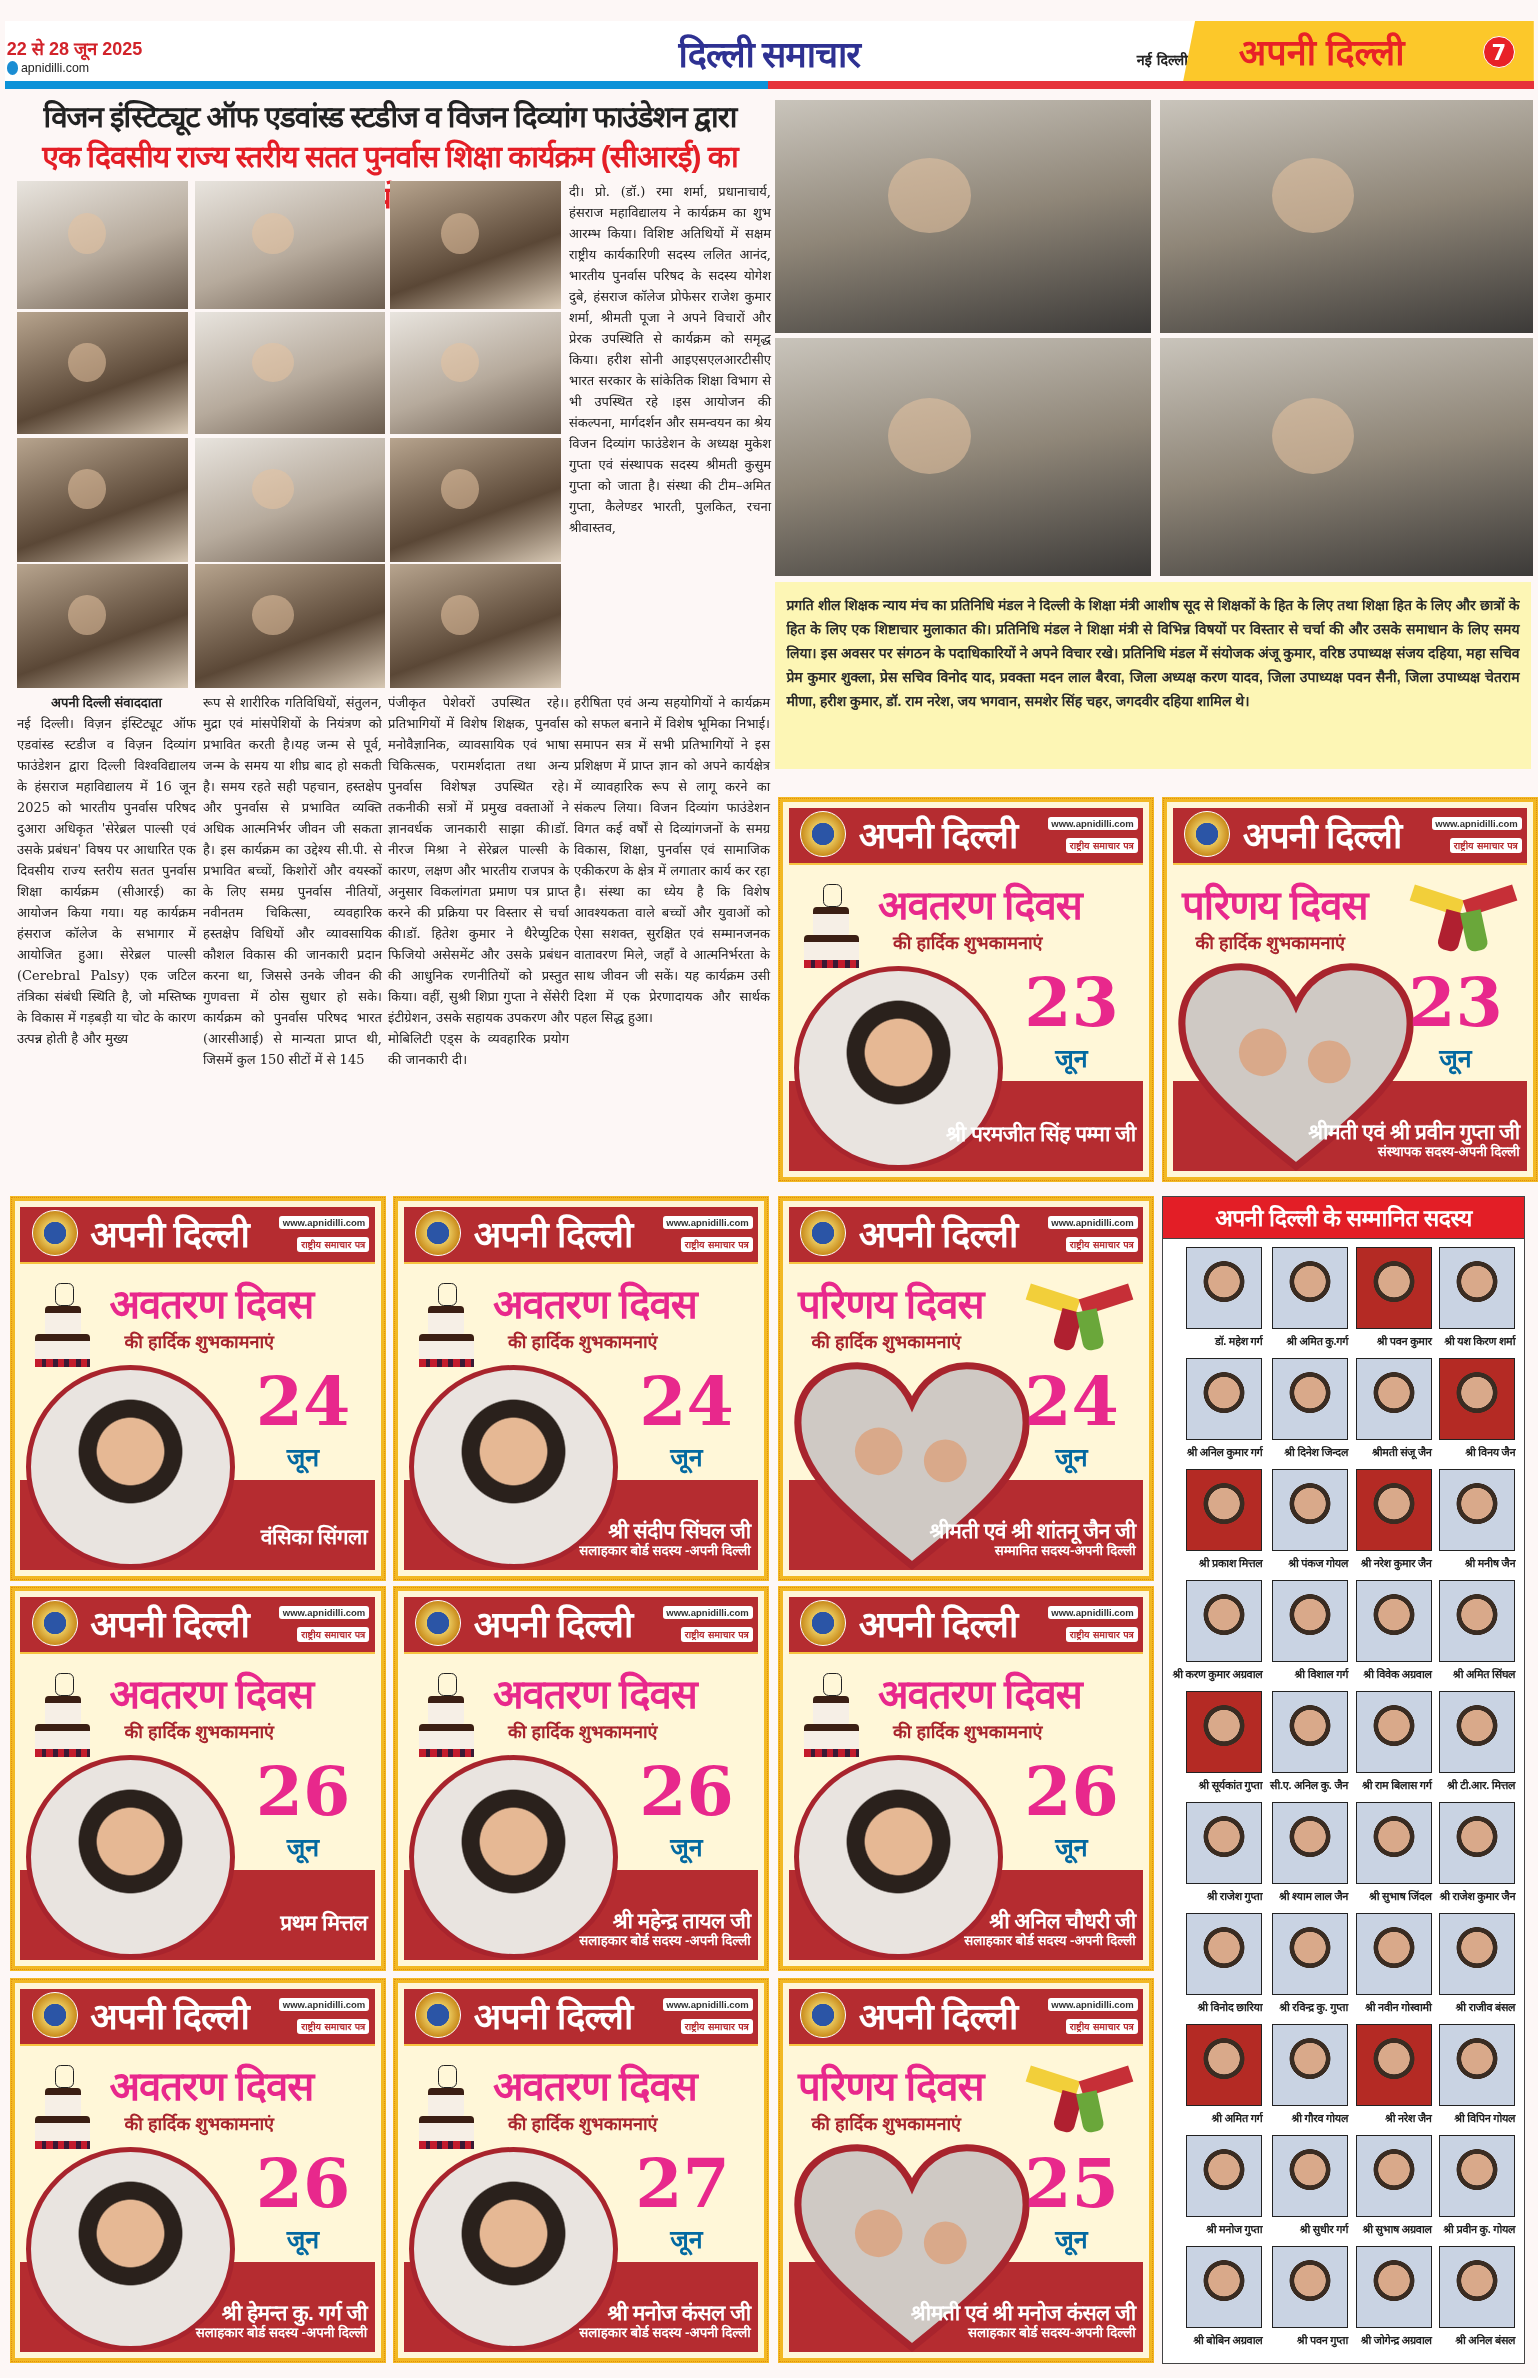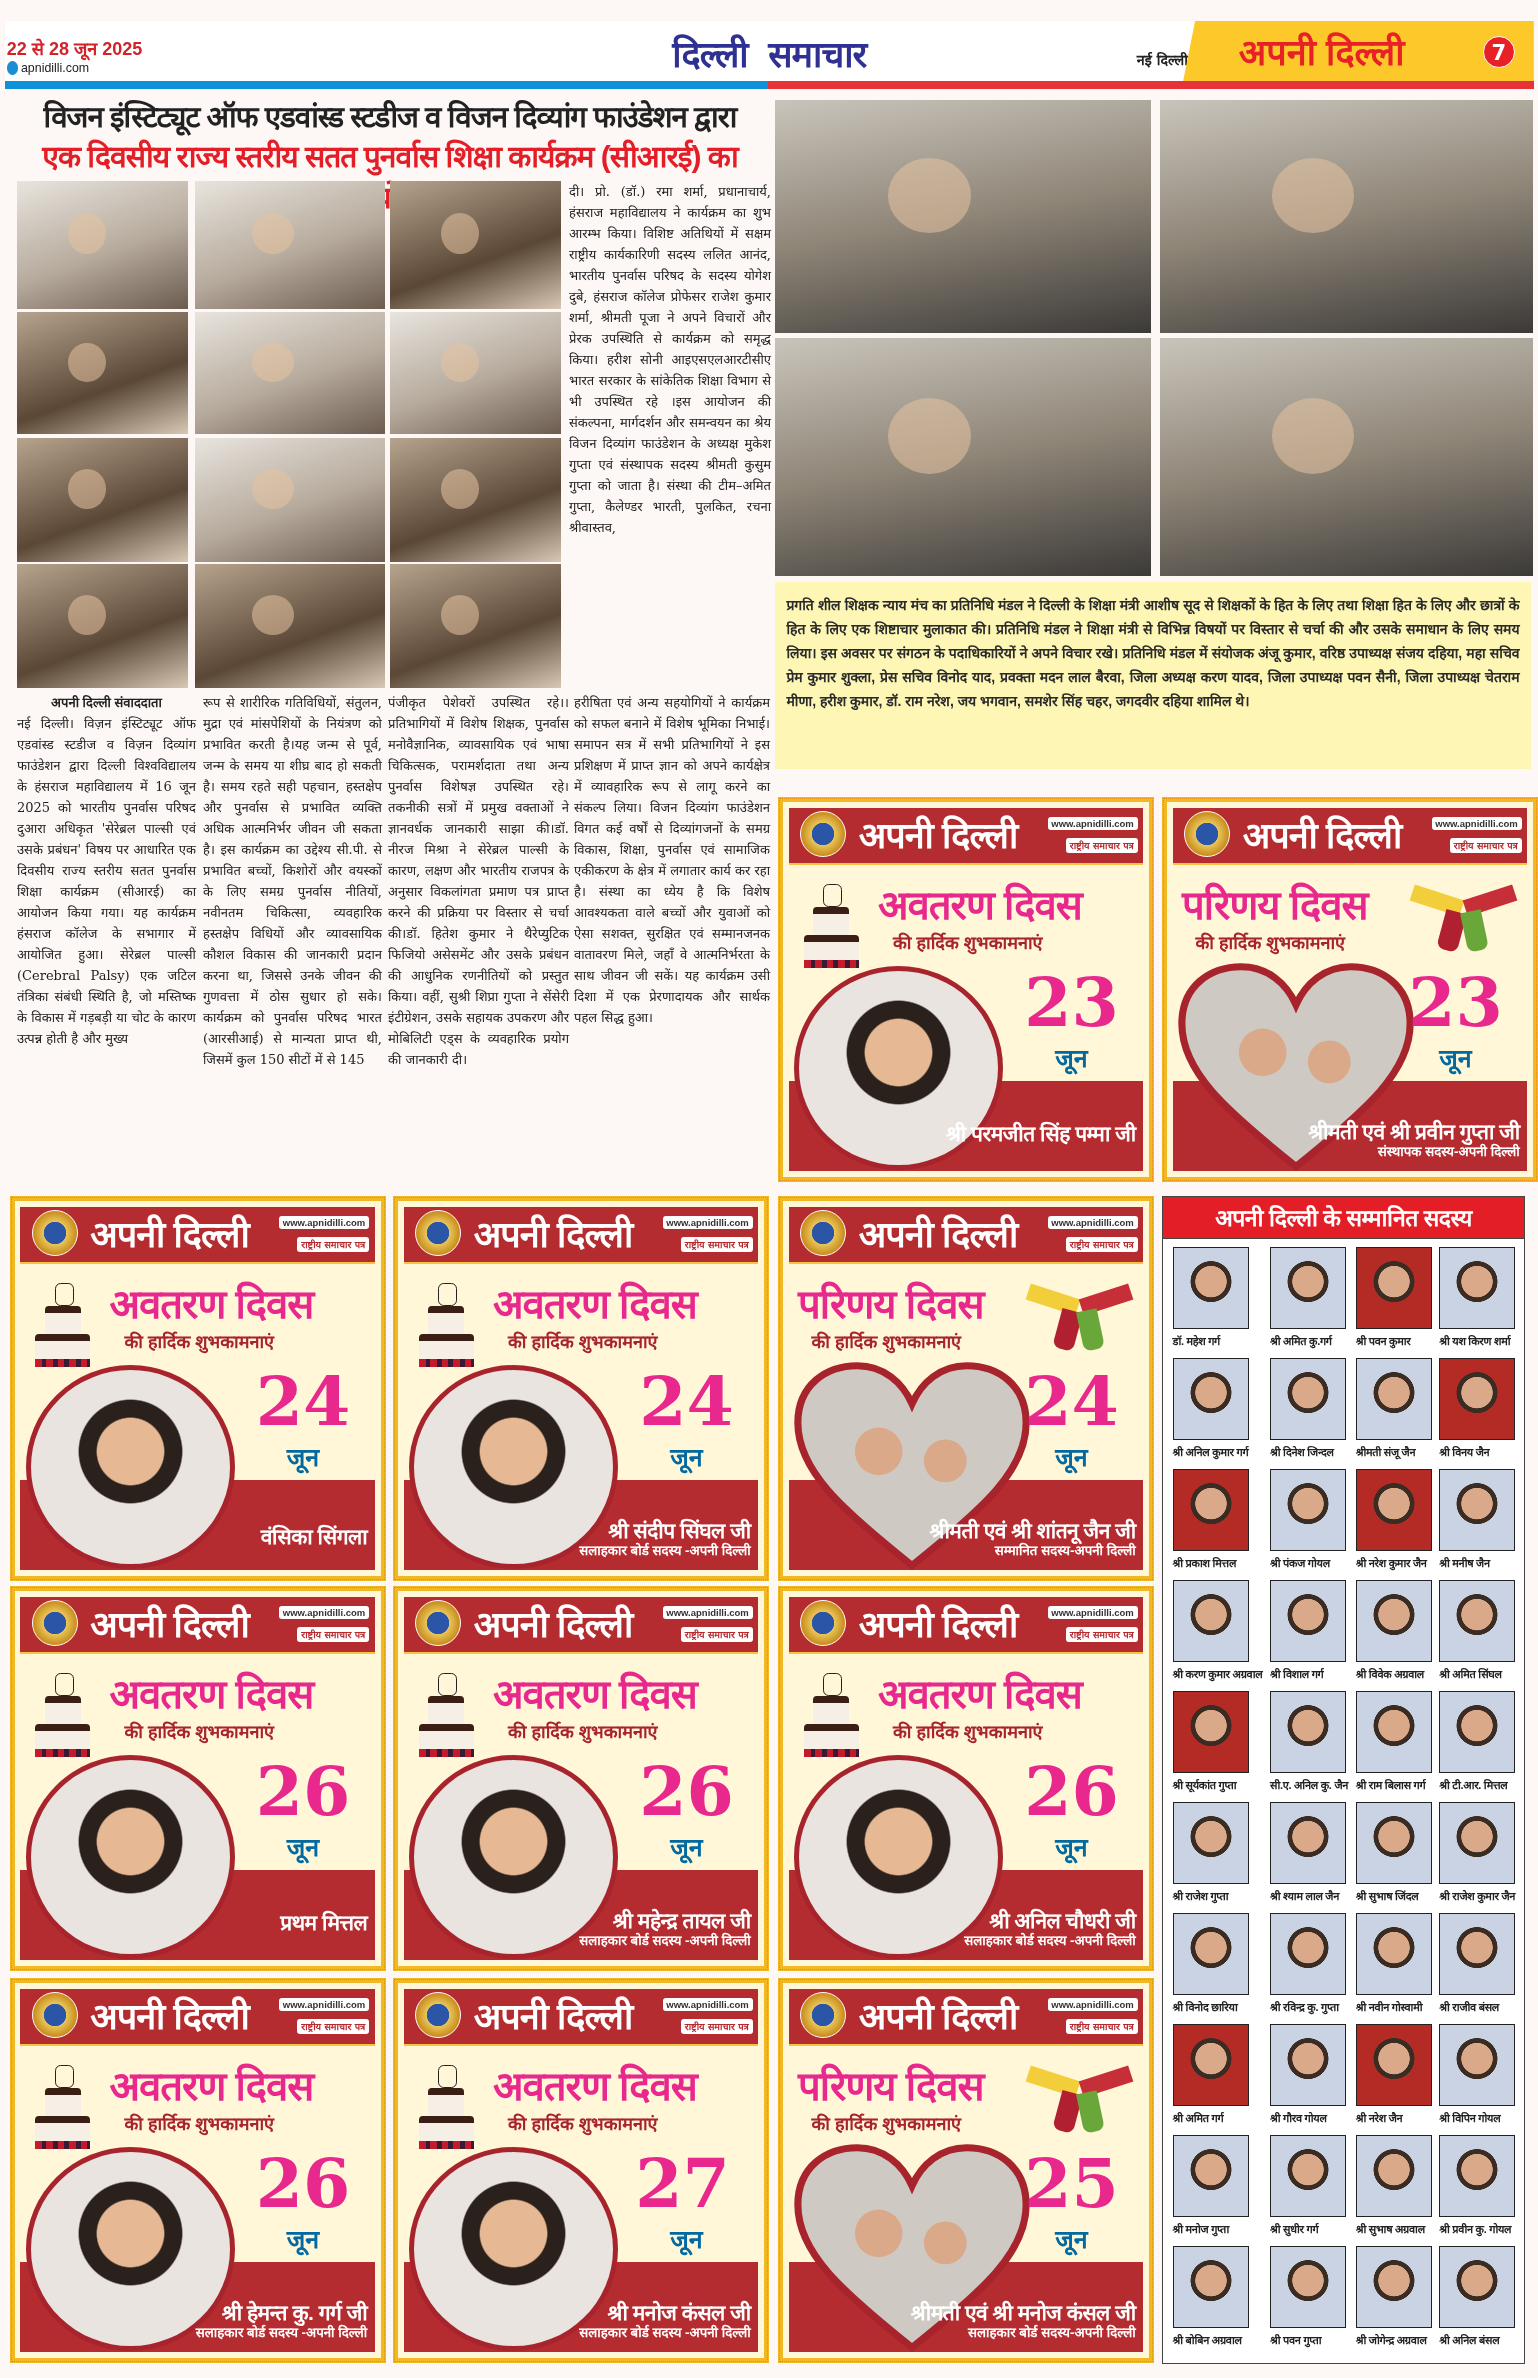--- a/index.html
+++ b/index.html
@@ -1,21 +1,21 @@
 <!DOCTYPE html>
 <html style="font-size:15px"><head>
 <meta charset="utf-8">
 <style>
 *{box-sizing:border-box;margin:0;padding:0}
 body{width:1539px;height:2379px;background:#fdf7f6;font-family:"DejaVu Sans","Liberation Sans",sans-serif;color:#222;overflow:hidden;position:relative}
 .hdr{position:absolute;left:4.8px;top:21px;width:1529px;height:67px;background:#fff}
 .hdr-date{position:absolute;left:1.9px;top:15px;color:#d2232a;font-weight:bold;font-size:18px;font-family:"Liberation Sans",sans-serif}
 .hdr-web{position:absolute;left:1.9px;top:40px;font-size:12.4px;color:#222;display:flex;align-items:center;gap:2.9px;font-family:"Liberation Sans",sans-serif}
 .globe{width:11.4px;height:13.3px;border-radius:50%;background:#1a8dd3;display:inline-block}
-.hdr-title{position:absolute;left:0;width:100%;top:7.6px;text-align:center;color:#2e3192;font-weight:bold;font-size:36px;font-family:Liberation Mono, monospace;letter-spacing:-1px}
+.hdr-title{position:absolute;left:0;width:100%;top:7.6px;text-align:center;color:#2e3192;font-weight:bold;font-size:36px;font-family:Liberation Serif, serif;letter-spacing:-1px}
 .hdr-city{position:absolute;left:1132px;top:28.5px;font-size:14.3px;font-weight:bold;color:#222}
 .hdr-badge{position:absolute;left:1177px;top:0;width:352px;height:67px;background:#fcc82a;clip-path:polygon(13.3px 0,100% 0,100% 100%,0 100%)}
 .hdr-badge-txt{position:absolute;left:57px;top:5.7px;font-size:36px;font-weight:bold;color:#e82127;font-family:"Liberation Sans",sans-serif}
 .hdr-page{position:absolute;right:19px;top:15px;width:32px;height:32px;border-radius:50%;background:#e82127;color:#fff;font-weight:bold;font-size:21px;text-align:center;line-height:32px;border:1.9px solid #fff}
 .bar-blue{position:absolute;left:4.8px;top:81px;width:764px;height:7.6px;background:#0d92d8}
 .bar-red{position:absolute;left:768px;top:81px;width:766px;height:7.6px;background:#e6333a}
 
 .h1{position:absolute;left:9.5px;top:95px;width:761px;text-align:center;font-weight:bold;font-size:29.5px;color:#222;font-family:"Liberation Sans",sans-serif;letter-spacing:-1px}
 .h2{position:absolute;left:9.5px;top:135px;width:761px;text-align:center;font-weight:bold;font-size:30px;color:#e41e26;font-family:"Liberation Sans",sans-serif;letter-spacing:-1px}
 
@@ -52,21 +52,21 @@
 .knot .r{position:absolute;right:0;top:9.5px;width:52px;height:17px;background:#c62f37;transform:rotate(-18deg)}
 .knot .d1{position:absolute;left:30px;top:28.5px;width:21px;height:40px;background:#b02030;transform:rotate(15deg);border-radius:0 0 7.6px 7.6px}
 .knot .d2{position:absolute;left:53px;top:28.5px;width:21px;height:40px;background:#6aa73a;transform:rotate(-12deg);border-radius:0 0 7.6px 7.6px}
 .portrait{position:absolute;left:11.4px;top:164px;width:209px;height:204px;border-radius:50%;border:5.7px solid #a8242d;background:radial-gradient(circle at 50% 42%,#e6b894 22%,#2a211c 23%,#2a211c 34%,#e9e4e0 35%);overflow:hidden}
 .heart{position:absolute;left:9.5px;top:160px;width:238px;height:214px}
 .heart svg{width:100%;height:100%}
 
 .members{position:absolute;left:1162px;top:1196px;width:363px;height:1168px;background:#fff;border:1.9px solid #444}
 .members-title{height:42px;background:#e31e26;color:#fff;font-weight:bold;font-size:23px;text-align:center;line-height:42px;font-family:"Liberation Sans",sans-serif;letter-spacing:-0.5px;border-bottom:1.9px solid #444}
 .mgrid{display:grid;grid-template-columns:repeat(4,1fr);column-gap:7.6px;row-gap:0;padding:7.6px 9.5px 0}
-.mem{display:flex;flex-direction:column;align-items:flex-start;height:111px}
+.mem{display:flex;flex-direction:column;align-items:flex-end;height:111px}
 .mem-ph{width:76px;height:82px;border:1.9px solid #222;background:radial-gradient(circle at 50% 42%,#d9a98a 26%,#3a2c22 27%,#3a2c22 34%,#c9d3e3 35%)}
 .mem-ph.red{background:radial-gradient(circle at 50% 42%,#d9a98a 26%,#3a2c22 27%,#3a2c22 34%,#b42a24 35%)}
 .mem-nm{font-size:11px;font-weight:bold;margin-top:4.8px;white-space:nowrap;font-family:"Liberation Sans",sans-serif;color:#222;letter-spacing:-0.3px}
 </style>
 </head>
 <body>
 
 <div class="hdr">
   <div class="hdr-date">22 से 28 जून 2025</div>
   <div class="hdr-web">

